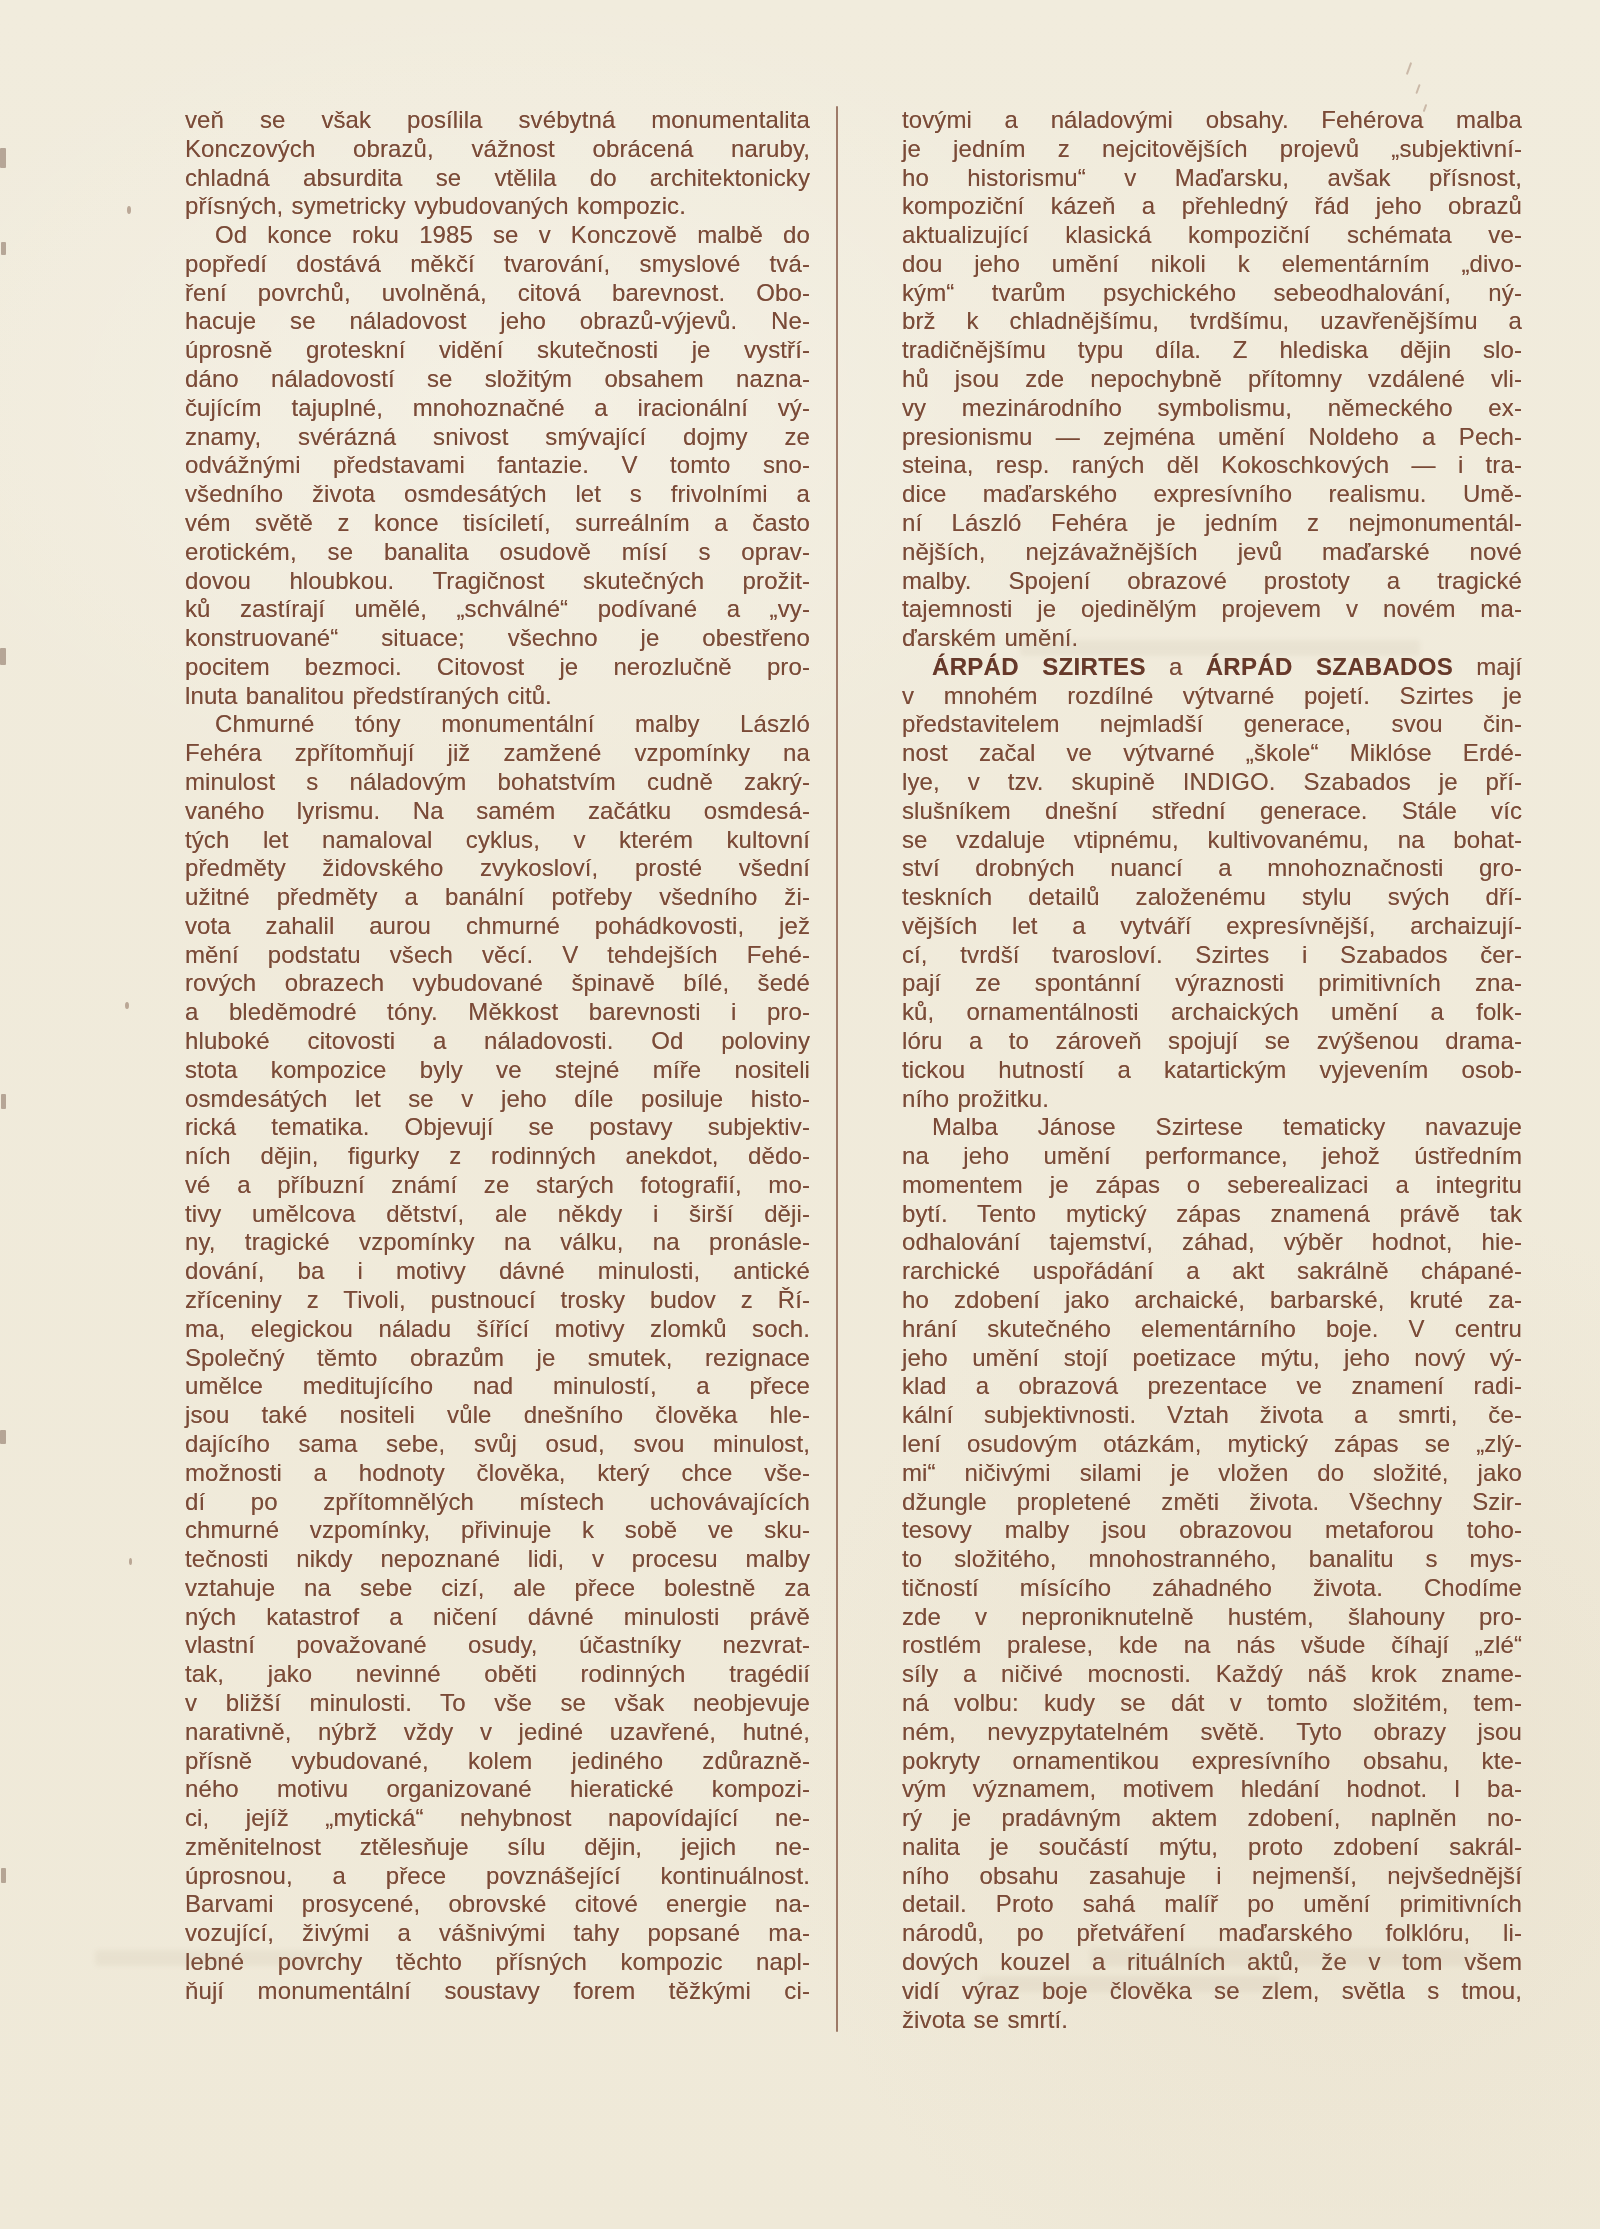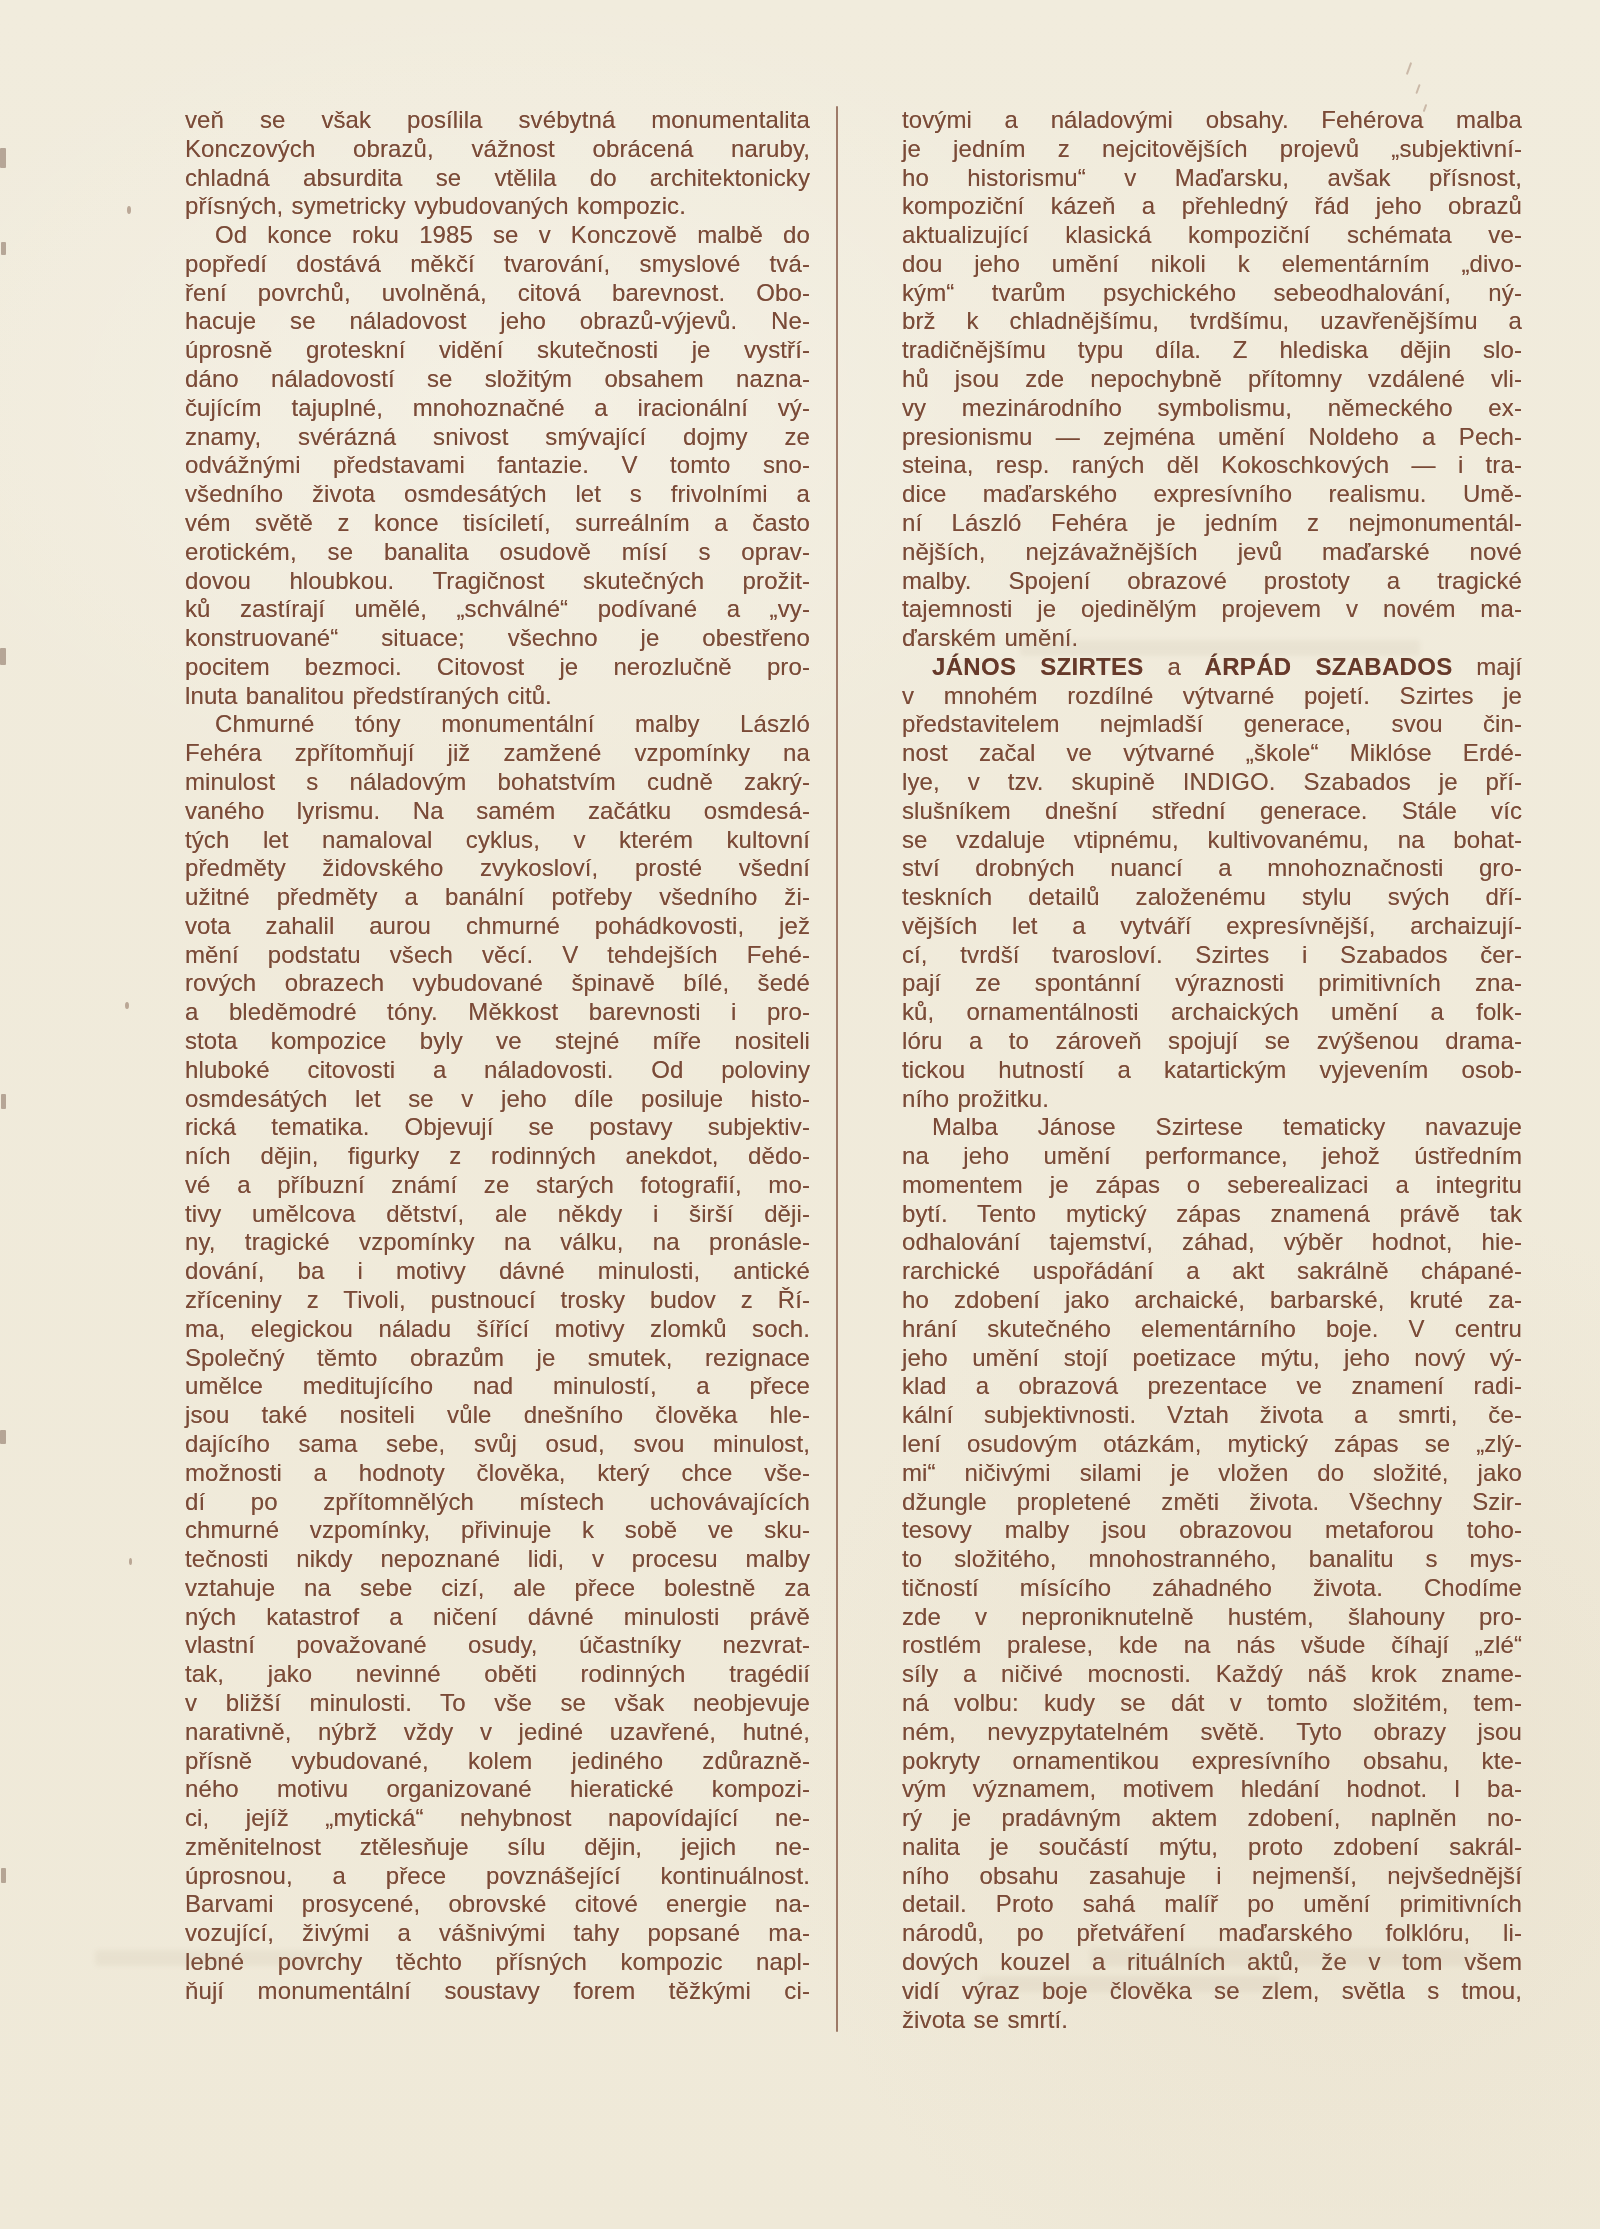--- a/index.html
+++ b/index.html
@@ -78,22 +78,22 @@
       <div class="line"><span>Fehéra zpřítomňují již zamžené vzpomínky na</span></div>
       <div class="line"><span>minulost s náladovým bohatstvím cudně zakrý-</span></div>
       <div class="line"><span>vaného lyrismu. Na samém začátku osmdesá-</span></div>
       <div class="line"><span>tých let namaloval cyklus, v kterém kultovní</span></div>
       <div class="line"><span>předměty židovského zvykosloví, prosté všední</span></div>
       <div class="line"><span>užitné předměty a banální potřeby všedního ži-</span></div>
       <div class="line"><span>vota zahalil aurou chmurné pohádkovosti, jež</span></div>
       <div class="line"><span>mění podstatu všech věcí. V tehdejších Fehé-</span></div>
       <div class="line"><span>rových obrazech vybudované špinavě bílé, šedé</span></div>
       <div class="line"><span>a bleděmodré tóny. Měkkost barevnosti i pro-</span></div>
+      <div class="line"><span>hluboké citovosti a náladovosti. Od poloviny</span></div>
       <div class="line"><span>stota kompozice byly ve stejné míře nositeli</span></div>
-      <div class="line"><span>hluboké citovosti a náladovosti. Od poloviny</span></div>
       <div class="line"><span>osmdesátých let se v jeho díle posiluje histo-</span></div>
       <div class="line"><span>rická tematika. Objevují se postavy subjektiv-</span></div>
       <div class="line"><span>ních dějin, figurky z rodinných anekdot, dědo-</span></div>
       <div class="line"><span>vé a příbuzní známí ze starých fotografií, mo-</span></div>
       <div class="line"><span>tivy umělcova dětství, ale někdy i širší ději-</span></div>
       <div class="line"><span>ny, tragické vzpomínky na válku, na pronásle-</span></div>
       <div class="line"><span>dování, ba i motivy dávné minulosti, antické</span></div>
       <div class="line"><span>zříceniny z Tivoli, pustnoucí trosky budov z Ří-</span></div>
       <div class="line"><span>ma, elegickou náladu šířící motivy zlomků soch.</span></div>
       <div class="line"><span>Společný těmto obrazům je smutek, rezignace</span></div>
@@ -136,21 +136,21 @@
       <div class="line"><span>hů jsou zde nepochybně přítomny vzdálené vli-</span></div>
       <div class="line"><span>vy mezinárodního symbolismu, německého ex-</span></div>
       <div class="line"><span>presionismu — zejména umění Noldeho a Pech-</span></div>
       <div class="line"><span>steina, resp. raných děl Kokoschkových — i tra-</span></div>
       <div class="line"><span>dice maďarského expresívního realismu. Umě-</span></div>
       <div class="line"><span>ní László Fehéra je jedním z nejmonumentál-</span></div>
       <div class="line"><span>nějších, nejzávažnějších jevů maďarské nové</span></div>
       <div class="line"><span>malby. Spojení obrazové prostoty a tragické</span></div>
       <div class="line"><span>tajemnosti je ojedinělým projevem v novém ma-</span></div>
       <div class="line end"><span>ďarském umění.</span></div>
-      <div class="line ind"><b>JÁNOS SZIRTES</b><span> a </span><b>ÁRPÁD SZABADOS</b><span> mají</span></div>
+      <div class="line ind"><b>ÁRPÁD SZIRTES</b><span> a </span><b>ÁRPÁD SZABADOS</b><span> mají</span></div>
       <div class="line"><span>v mnohém rozdílné výtvarné pojetí. Szirtes je</span></div>
       <div class="line"><span>představitelem nejmladší generace, svou čin-</span></div>
       <div class="line"><span>nost začal ve výtvarné „škole“ Miklóse Erdé-</span></div>
       <div class="line"><span>lye, v tzv. skupině INDIGO. Szabados je pří-</span></div>
       <div class="line"><span>slušníkem dnešní střední generace. Stále víc</span></div>
       <div class="line"><span>se vzdaluje vtipnému, kultivovanému, na bohat-</span></div>
       <div class="line"><span>ství drobných nuancí a mnohoznačnosti gro-</span></div>
       <div class="line"><span>teskních detailů založenému stylu svých dří-</span></div>
       <div class="line"><span>vějších let a vytváří expresívnější, archaizují-</span></div>
       <div class="line"><span>cí, tvrdší tvarosloví. Szirtes i Szabados čer-</span></div>

